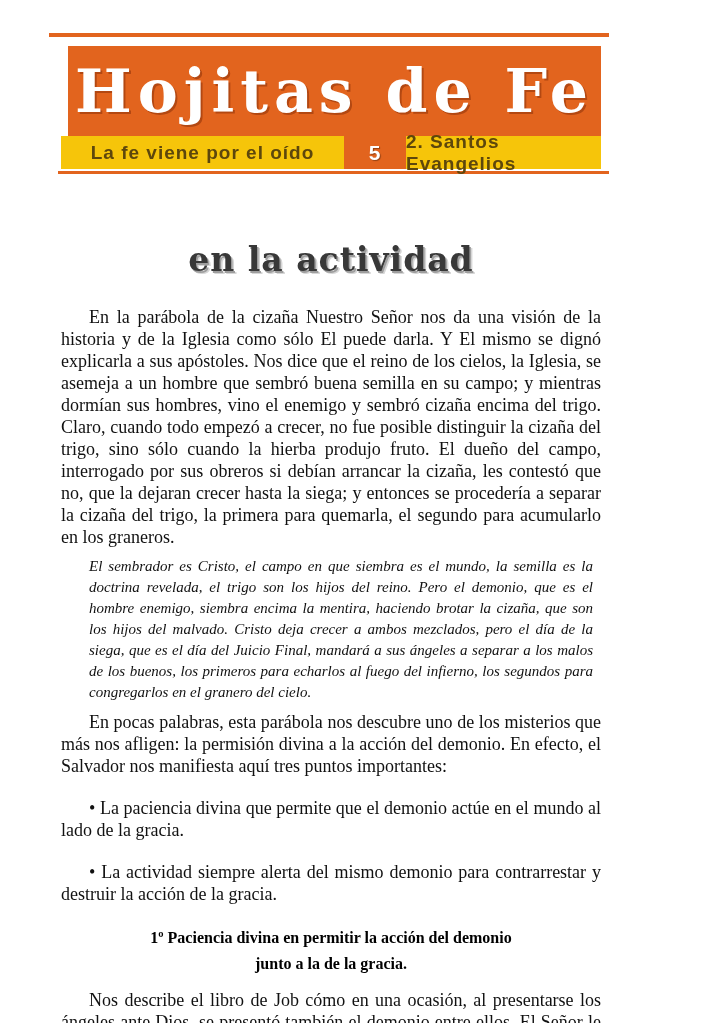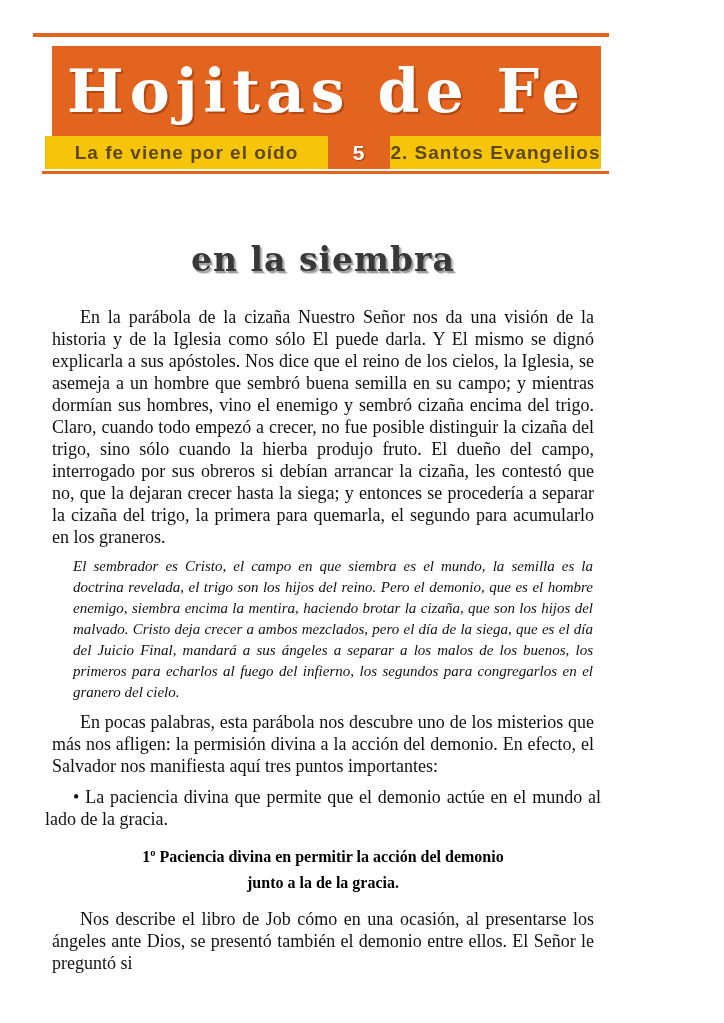--- a/index.html
+++ b/index.html
@@ -10,20 +10,21 @@
   }
   *{box-sizing:border-box;margin:0;padding:0;}
   html,body{background:#ffffff;}
   .page{
     position:relative;
     width:641px;height:1023px;
     background:#ffffff;
     overflow:hidden;
     font-family:"Liberation Serif",serif;
     color:var(--ink);
+    padding-left:16px;
   }
   
   .header-wrap{
     padding-top:33px;
     margin:0 40px 0 45px;
   }
   .top-rule{
     height:4px;
     background:var(--orange);
     margin-left:-12px;
@@ -95,33 +96,33 @@
     line-height:37px;
     letter-spacing:1px;
     color:#383838;
     text-shadow:1.5px 1.5px 0 #9e9e9e,3px 3px 0 #d6d6d6;
   }
   .body-p{
     font-size:18px;
     line-height:22px;
     text-align:justify;
     text-indent:28px;
-    margin:6px 7px;
+    margin:6px 0;
   }
   .quote{
     font-size:15px;
     line-height:21px;
     font-style:italic;
     text-align:justify;
     padding-left:28px;
     padding-right:8px;
     margin:8px 0;
   }
   .bullet-p{
-    margin:9px 0;
+    margin:20px 0;
   }
   .section-heading{
     margin:14px 0 12px;
     text-align:center;
     font-family:"Liberation Serif",serif;
     font-weight:bold;
     font-size:16px;
     line-height:26px;
     color:#000000;
   }
@@ -141,31 +142,32 @@
       <div class="info-center">5</div>
       <div class="info-right">2. Santos Evangelios</div>
     </div>
     <div class="bottom-rule"></div>
   </header>
 
   <main class="content">
 
     <h2 class="doc-title">
       <br>
-      <span>en la siembra</span>
+      <span>en la actividad</span>
     </h2>
 
     <p class="body-p">En la parábola de la cizaña Nuestro Señor nos da una visión de la historia y de la Iglesia como sólo El puede darla. Y El mismo se dignó explicarla a sus apóstoles. Nos dice que el reino de los cielos, la Iglesia, se asemeja a un hombre que sembró buena semilla en su campo; y mientras dormían sus hombres, vino el enemigo y sembró cizaña encima del trigo. Claro, cuando todo empezó a crecer, no fue posible distinguir la cizaña del trigo, sino sólo cuando la hierba produjo fruto. El dueño del campo, interrogado por sus obreros si debían arrancar la cizaña, les contestó que no, que la dejaran crecer hasta la siega; y entonces se procedería a separar la cizaña del trigo, la primera para quemarla, el segundo para acumularlo en los graneros.</p>
 
     <p class="quote">El sembrador es Cristo, el campo en que siembra es el mundo, la semilla es la doctrina revelada, el trigo son los hijos del reino. Pero el demonio, que es el hombre enemigo, siembra encima la mentira, haciendo brotar la cizaña, que son los hijos del malvado. Cristo deja crecer a ambos mezclados, pero el día de la siega, que es el día del Juicio Final, mandará a sus ángeles a separar a los malos de los buenos, los primeros para echarlos al fuego del infierno, los segundos para congregarlos en el granero del cielo.</p>
 
     <p class="body-p">En pocas palabras, esta parábola nos descubre uno de los misterios que más nos afligen: la permisión divina a la acción del demonio. En efecto, el Salvador nos manifiesta aquí tres puntos importantes:</p>
 
     <p class="body-p bullet-p">• La paciencia divina que permite que el demonio actúe en el mundo al lado de la gracia.</p>
 
+    <p class="body-p bullet-p">• La actividad siempre alerta del mismo demonio para contrarrestar y destruir la acción de la gracia.</p>
 
 
     <h3 class="section-heading">
       <span>1º Paciencia divina en permitir la acción del demonio</span><br>
       <span>junto a la de la gracia.</span>
     </h3>
 
     <p class="body-p">Nos describe el libro de Job cómo en una ocasión, al presentarse los ángeles ante Dios, se presentó también el demonio entre ellos. El Señor le preguntó si</p>
 
   </main>

